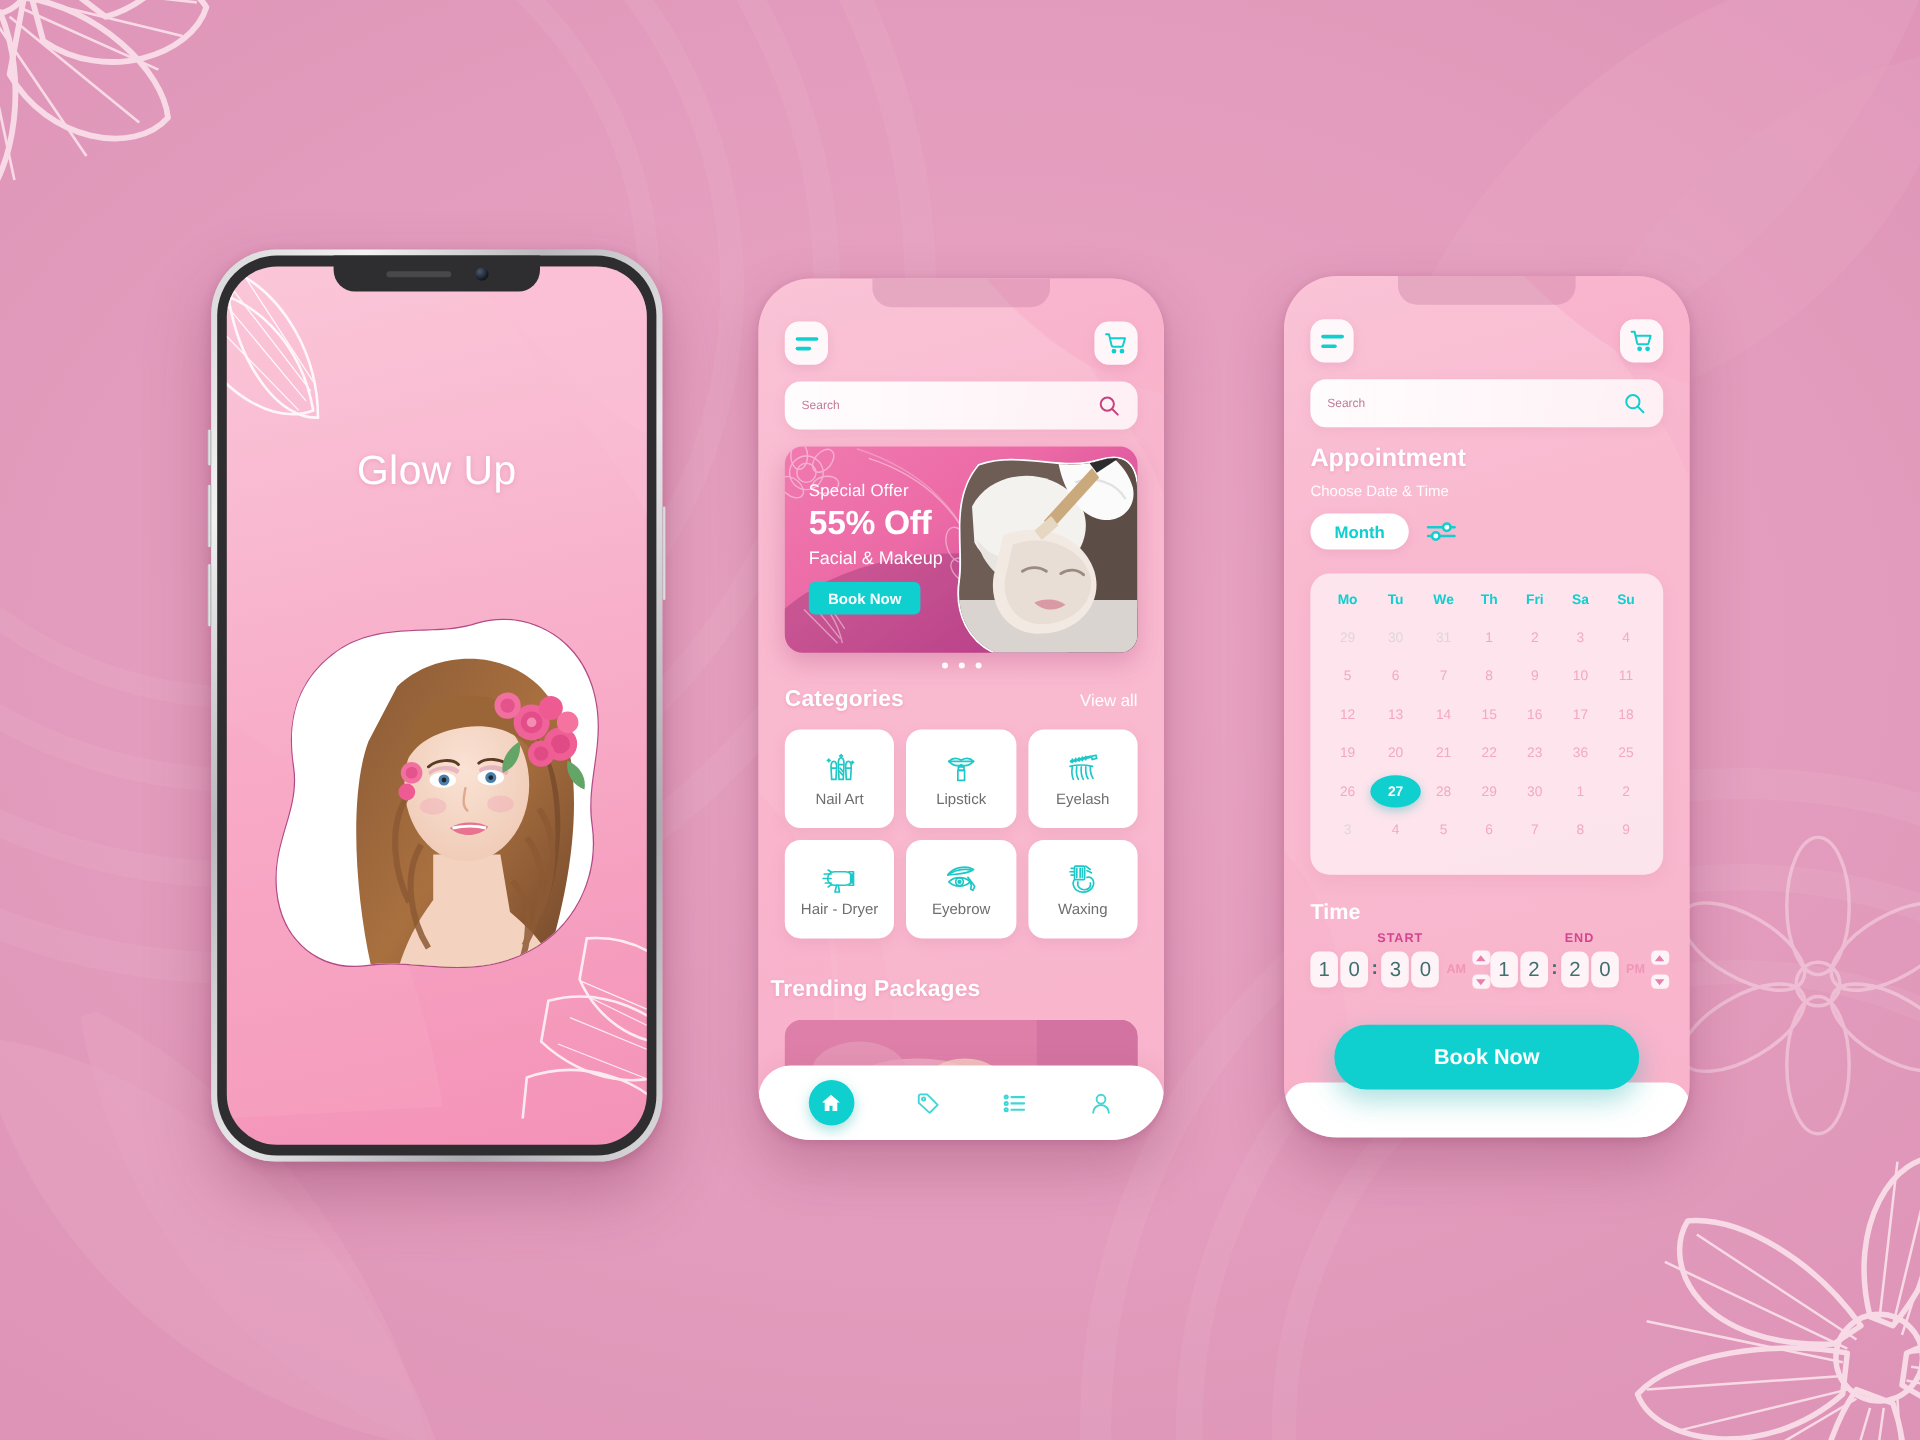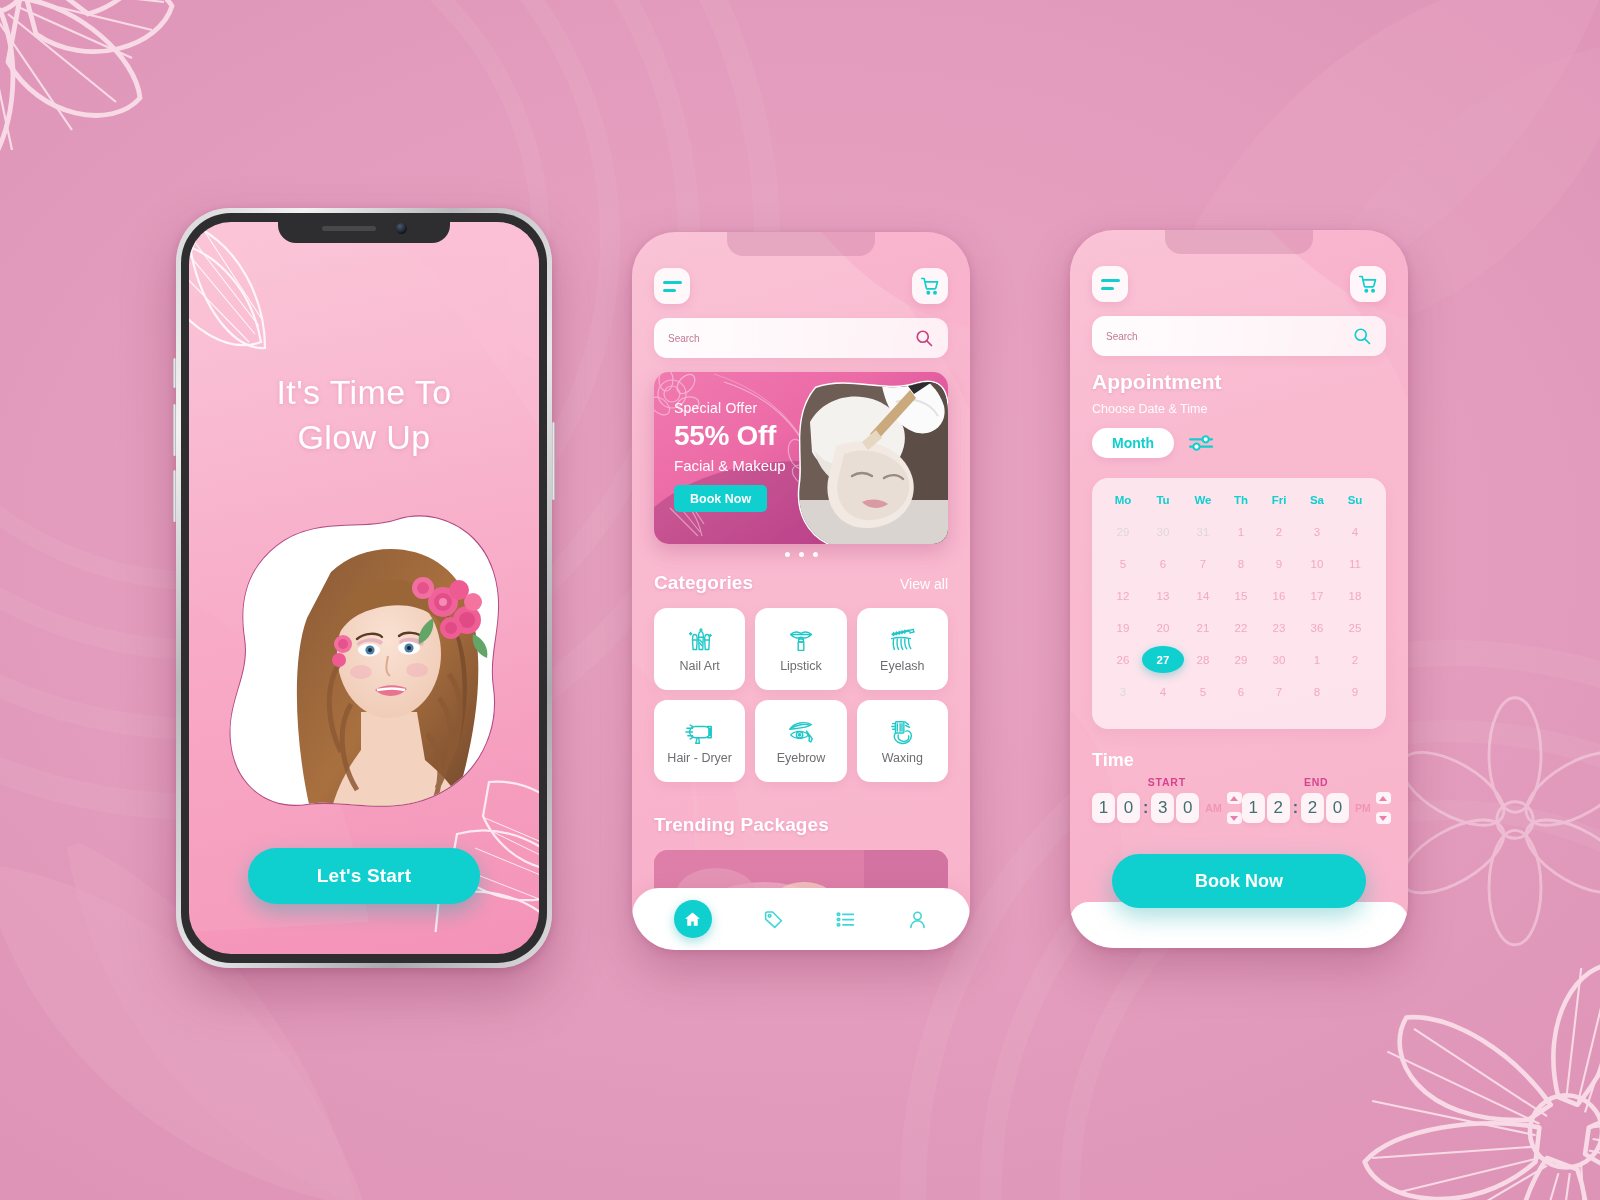--- a/index.html
+++ b/index.html
@@ -162,21 +162,21 @@
     position: absolute; left: 22px; right: 22px; top: 376px;
     display: grid; grid-template-columns: repeat(3, 1fr); gap: 10px;
   }
   .cat-card {
     height: 82px; border-radius: 13px; background: #fff;
     display: flex; flex-direction: column; align-items: center; justify-content: center;
     gap: 3px; box-shadow: 0 4px 11px rgba(200,110,150,.16); cursor: pointer;
   }
   .cat-card .lbl { font-size: 12.5px; color: #6e6e72; font-weight: 500; }
 
-  .trending { position: absolute; left: 22px; right: 22px; top: 582px; }
+  .trending { position: absolute; left: 10px; right: 22px; top: 582px; }
   .trend-card {
     position: absolute; left: 22px; right: 22px; top: 618px; height: 96px;
     border-radius: 14px; overflow: hidden;
     background: linear-gradient(160deg,#e887ae 0%,#de6f9f 50%,#c8588f 100%);
   }
 
   
   .bottom-nav {
     position: absolute; left: 0; right: 0; bottom: 0; height: 62px;
     background: #fff; border-radius: 34px 34px 44px 44px;
@@ -369,21 +369,20 @@
           <g stroke-width="1">
             <path d="M296 596 L390 636 M300 608 L386 650 M286 626 L378 664 M276 648 L368 684"></path>
           </g>
         </g>
         <g fill="#f9a8c6" opacity=".35">
           <path d="M0 380 C80 420 150 520 180 700 L0 710 Z"></path>
         </g>
       </svg>
 
       <div class="hero-title">
-        <div>It's Time To</div>
         <div>Glow Up</div>
       </div>
 
       <div class="blob-wrap">
         <svg width="320" height="330" viewBox="0 0 320 330">
           <defs>
             <clipPath id="blobClip">
               <path d="M66 48 C104 18 150 34 186 22 C224 10 268 30 282 74 C296 118 276 150 282 190
                        C288 232 268 278 222 298 C176 318 132 300 96 306 C56 312 24 286 20 244
                        C16 202 40 178 34 140 C28 100 38 70 66 48 Z"></path>
@@ -462,21 +461,20 @@
               <path d="M222 120 C212 126 206 136 208 146 C218 142 224 132 222 120 Z" fill="#63a567"></path>
               <path d="M262 136 C272 140 278 150 276 160 C266 156 260 146 262 136 Z" fill="#63a567"></path>
               <circle cx="132" cy="146" r="9" fill="#f2709f"></circle>
               <circle cx="132" cy="146" r="5" fill="#e4538b"></circle>
               <circle cx="128" cy="162" r="7" fill="#ee5b93"></circle>
             </g>
           </g>
         </svg>
       </div>
 
-      <button class="start-btn">Let's Start</button>
     </div>
   </div>
 </div>
 
 <div class="phone" id="phone2">
   <div class="flat-screen">
     <div class="flat-notch"></div>
     <svg class="screen-deco" viewBox="0 0 338 718" preserveAspectRatio="none">
       <g fill="#f8a9c6" opacity=".45">
         <path d="M190 0 C240 60 300 90 338 96 L338 0 Z"></path>

